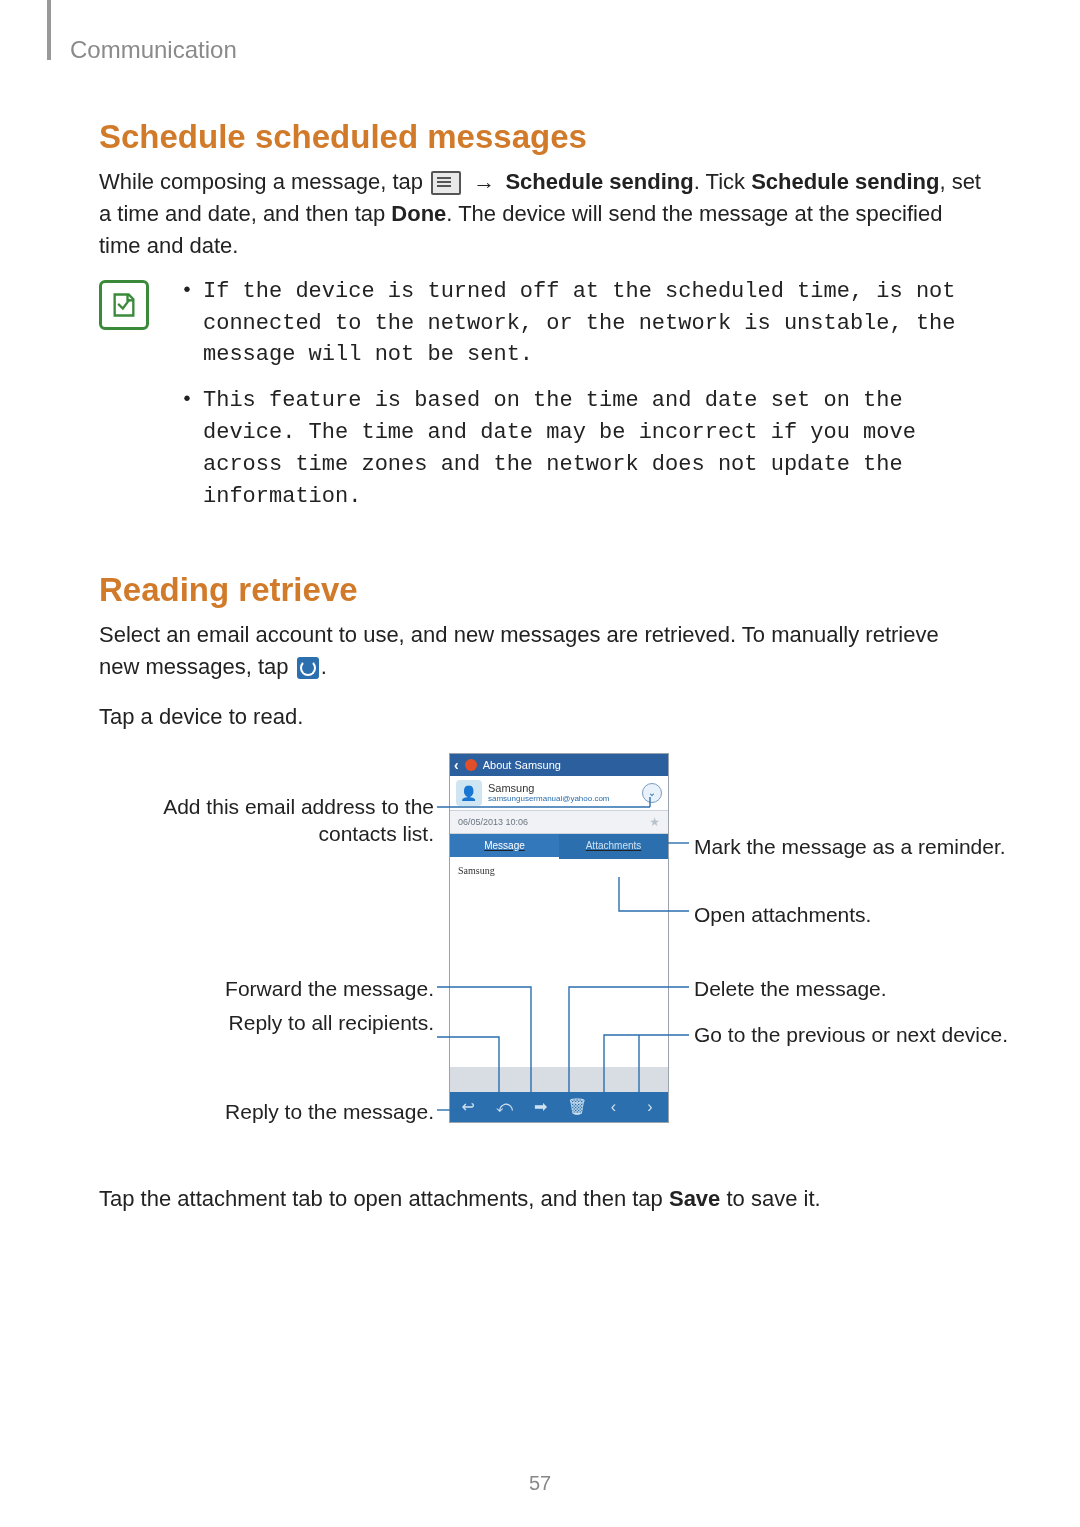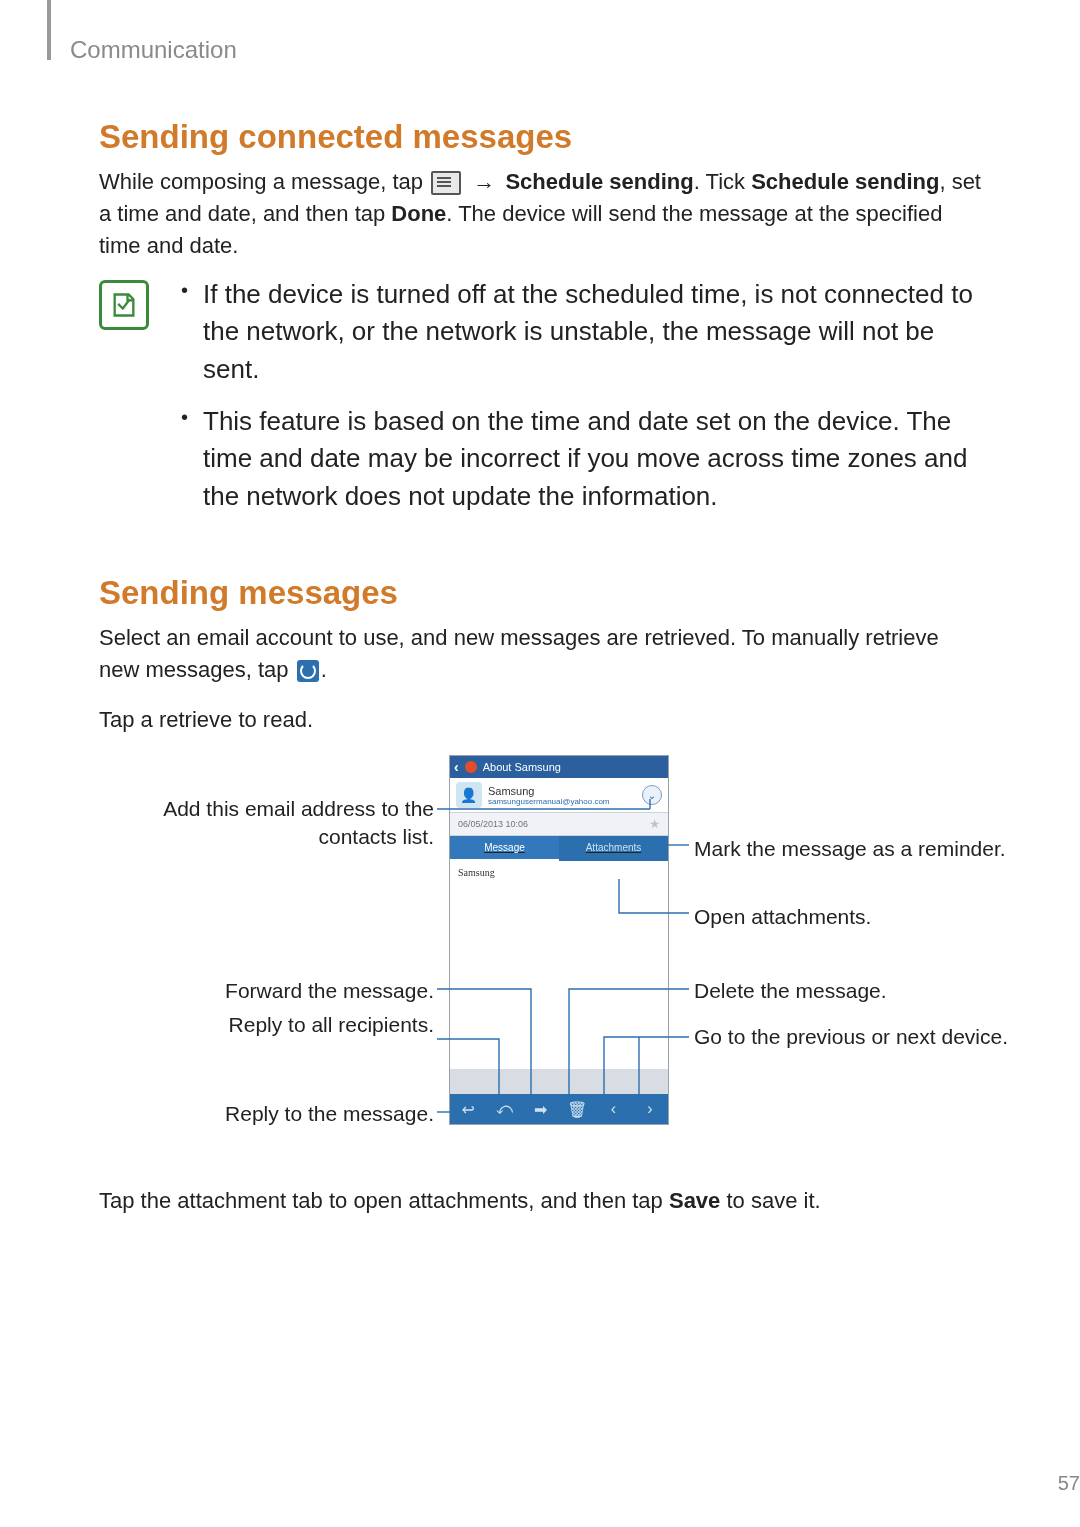--- a/index.html
+++ b/index.html
@@ -97,25 +97,26 @@
     display: flex; align-items: center; justify-content: center;
     margin-right: 22px;
     margin-top: 4px;
   }
   .note-icon svg { width: 28px; height: 28px; }
   ul.note-list {
     margin: 0; padding: 0 0 0 18px;
     list-style: none;
   }
   ul.note-list li {
-    font-size: 26px;
+    font-size: 22px;
     line-height: 1.45;
     margin-bottom: 14px;
     position: relative;
     padding-left: 14px;
+    font-family: Liberation Mono, monospace;
   }
   ul.note-list li::before {
     content: "•";
     position: absolute;
     left: -8px;
     top: 0;
     font-size: 20px;
   }
   
   .diagram-wrap {
@@ -241,61 +242,61 @@
   }
   svg.leaders line, svg.leaders polyline {
     stroke: #2b6fae;
     stroke-width: 1.4;
     fill: none;
   }
   .page-num {
     position: absolute;
     bottom: 32px;
     left: 0; right: 0;
-    text-align: right;
+    text-align: center;
     font-size: 20px;
     color: #888;
   }
 </style>
 </head>
 <body>
 
 <div class="page">
   <div class="top-rule"></div>
   <div class="breadcrumb">Communication</div>
 
   <div class="content">
 
-    <h2 class="section">Sending connected messages</h2>
+    <h2 class="section">Schedule scheduled messages</h2>
     <p class="body">
       <span>While composing a message, tap </span>
       <span class="inline-icon menu"></span>
       <span class="arrow">→</span>
       <span class="bold">Schedule sending</span><span>. Tick </span><span class="bold">Schedule sending</span><span>, set a time and date, and then tap </span><span class="bold">Done</span><span>. The device will send the message at the specified time and date.</span>
     </p>
 
     <div class="note-block">
       <div class="note-icon">
         <svg viewBox="0 0 24 24">
             <path d="M4 3 L16 3 L20 7 L20 21 L4 21 Z M15 3 L15 8 L20 8" stroke="#3a8a3a" stroke-width="2" fill="none"></path>
             <path d="M7 11 L11 15 L17 7" stroke="#3a8a3a" stroke-width="2" fill="none"></path>
           </svg>
       </div>
       <ul class="note-list">
         <li>If the device is turned off at the scheduled time, is not connected to the network, or the network is unstable, the message will not be sent.</li>
         <li>This feature is based on the time and date set on the device. The time and date may be incorrect if you move across time zones and the network does not update the information.</li>
       </ul>
     </div>
 
-    <h2 class="section" style="margin-top:44px">Sending messages</h2>
+    <h2 class="section" style="margin-top:44px">Reading retrieve</h2>
     <p class="body">
       <span>Select an email account to use, and new messages are retrieved. To manually retrieve new messages, tap </span>
       <span class="inline-icon refresh"></span><span>.</span>
     </p>
-    <p class="body" style="margin-top:18px">Tap a retrieve to read.</p>
+    <p class="body" style="margin-top:18px">Tap a device to read.</p>
 
     <div class="diagram-wrap">
 
       <div class="phone">
         <div class="titlebar">
           <span class="caret">‹</span>
           <span class="dot"></span>
           <span class="title">About Samsung</span>
         </div>
         <div class="sender-row">

